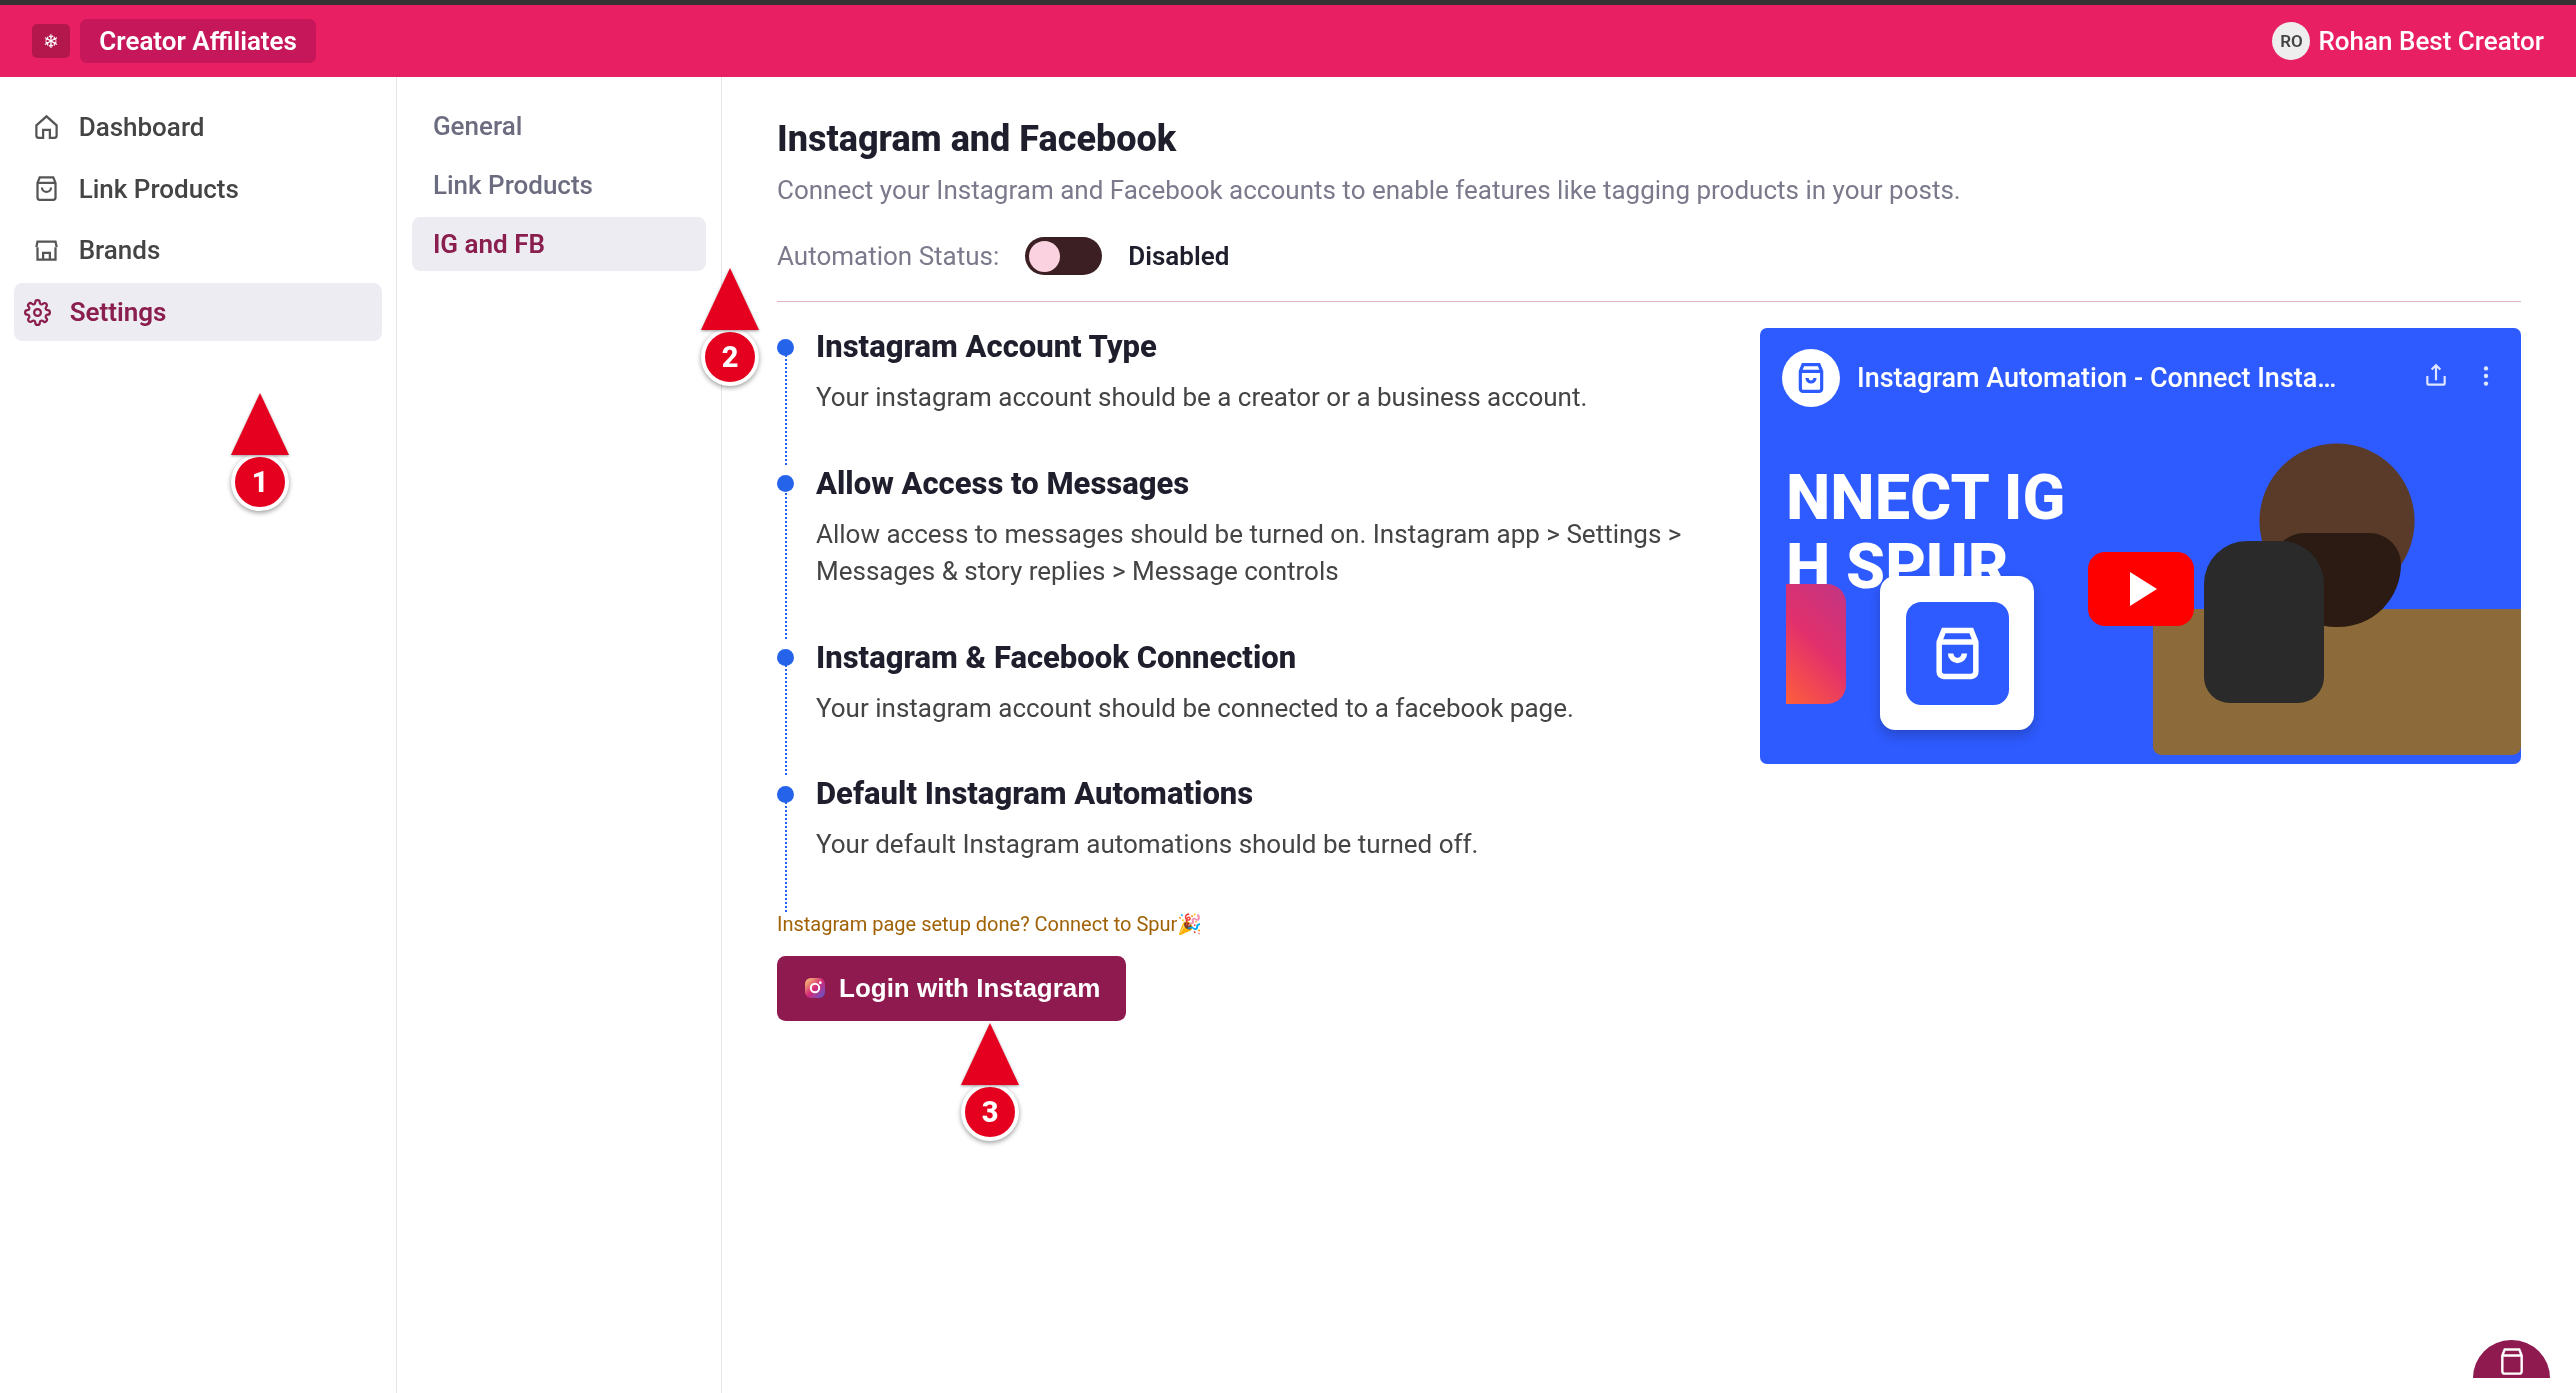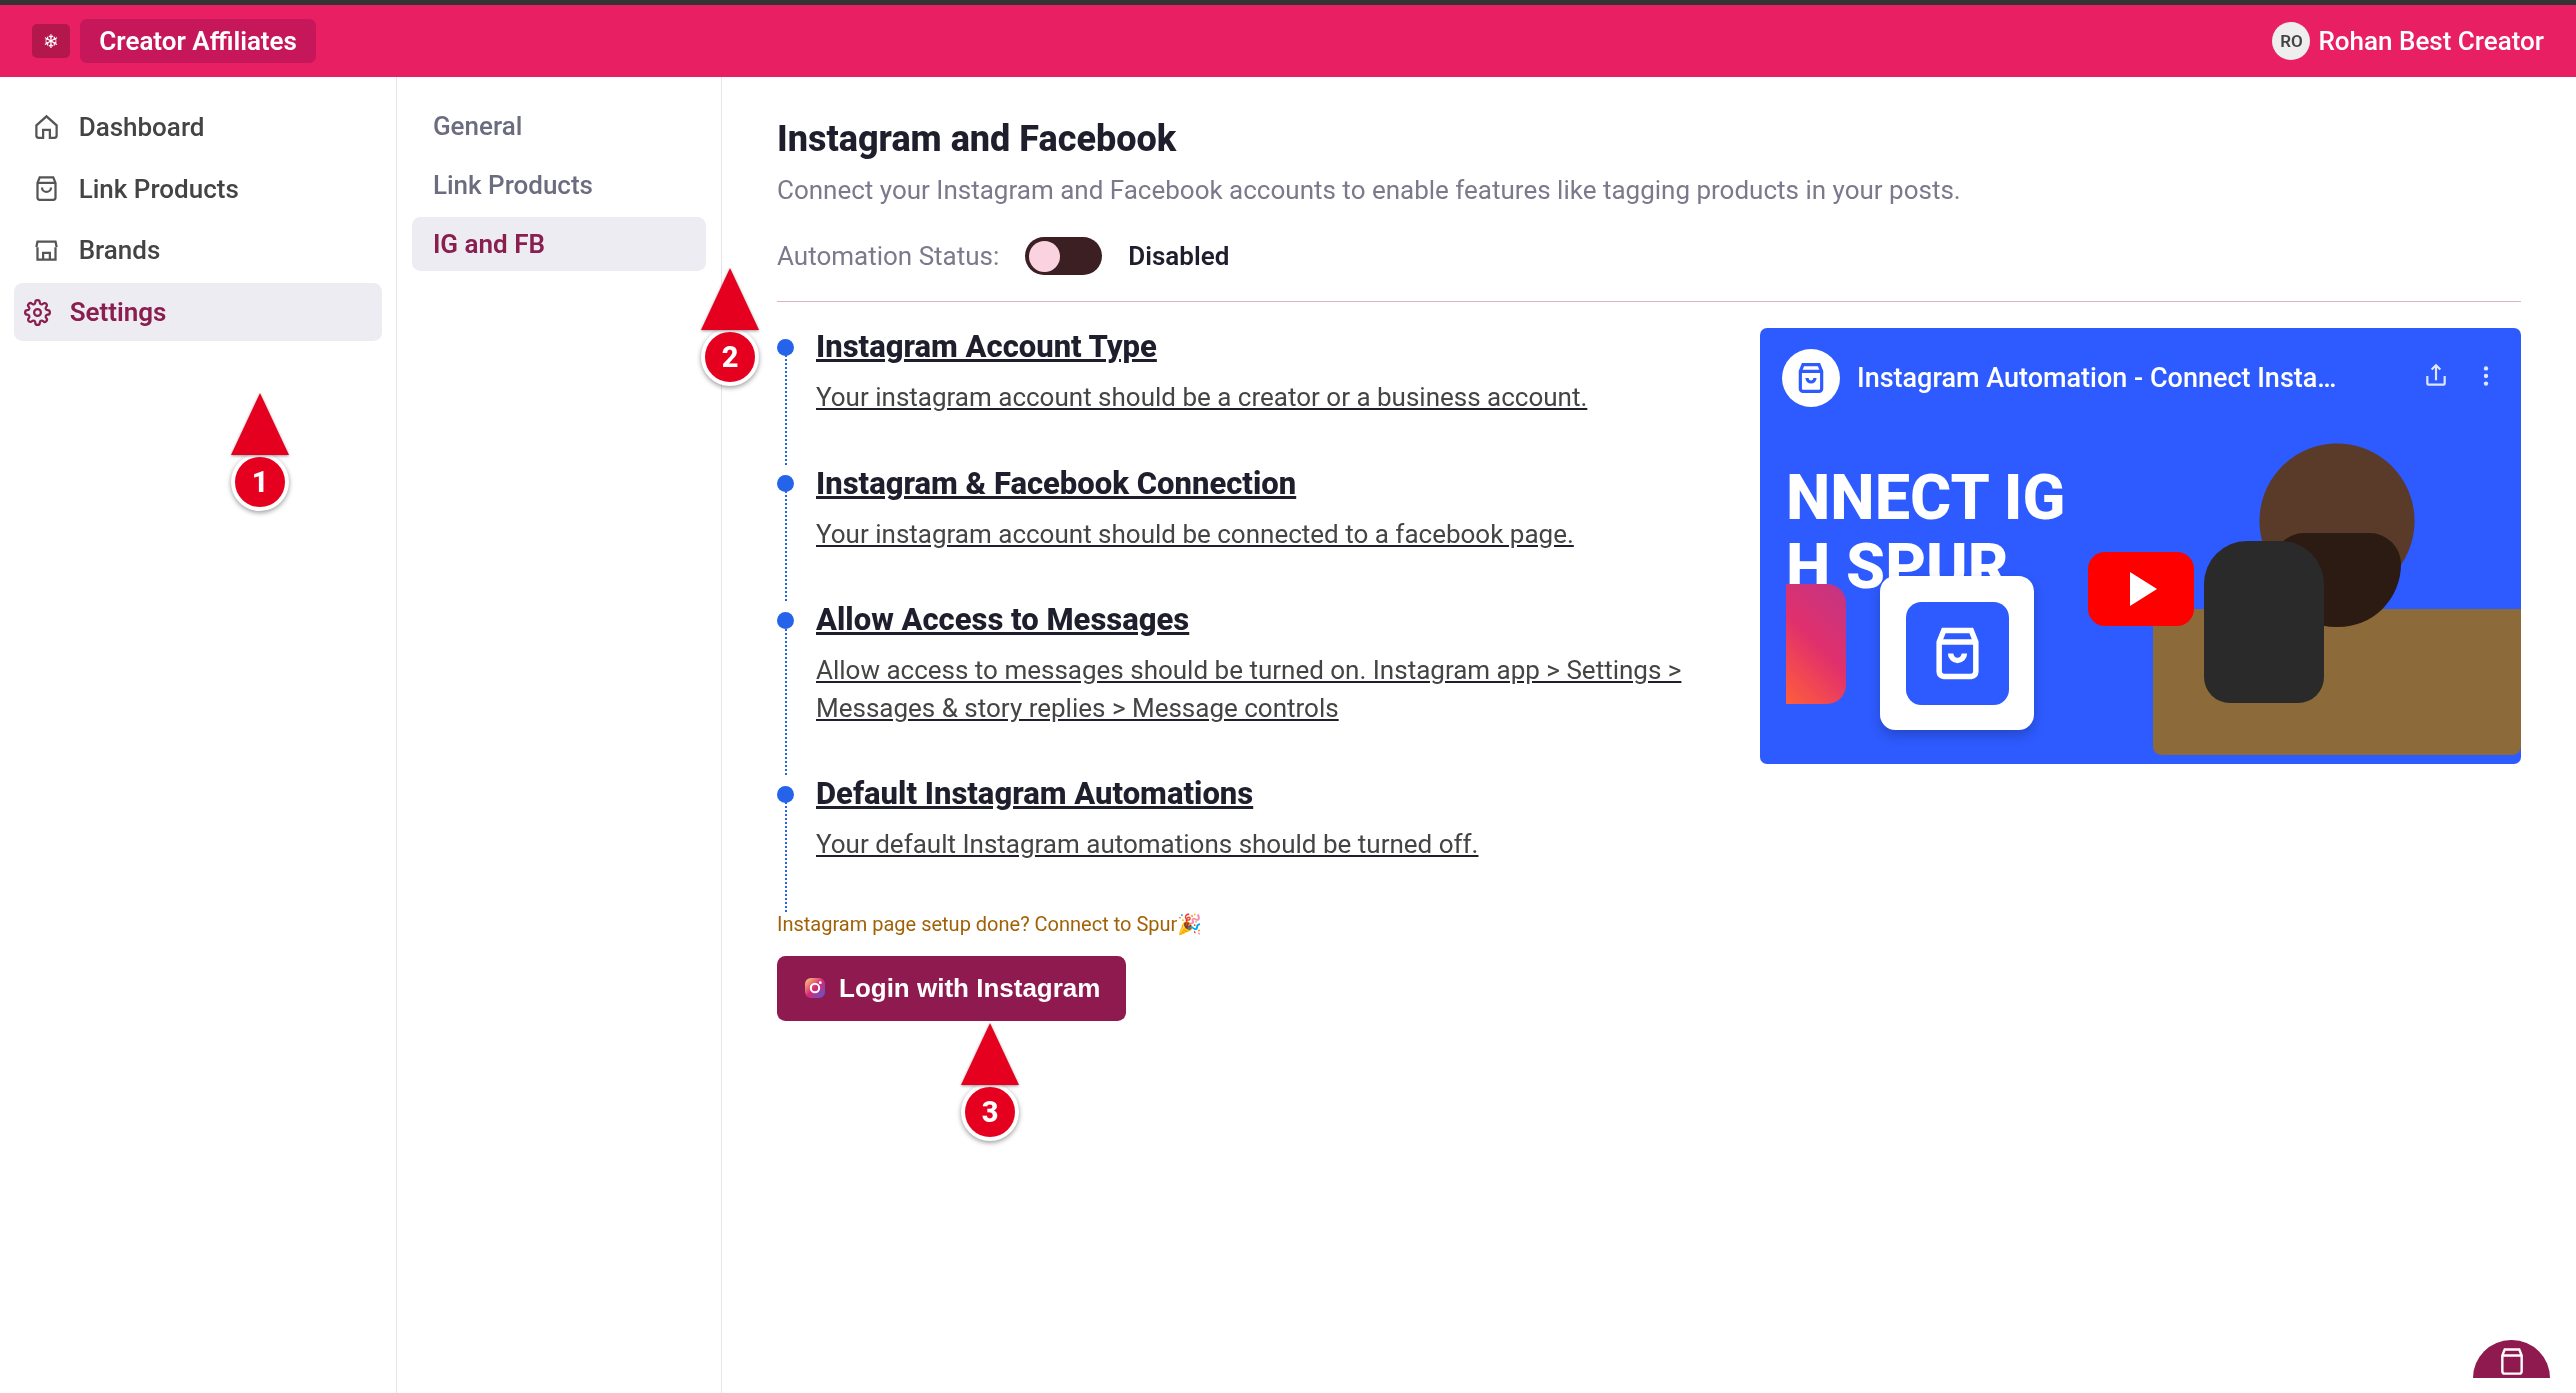--- a/index.html
+++ b/index.html
@@ -37,21 +37,21 @@
   .row-auto { display:flex; align-items:center; gap: 26px; font-size:26px; color:#7a7a8c; margin-bottom: 26px; }
   .toggle-switch { width: 77px; height: 38px; border-radius: 854px; background:#3b1f23; position:relative; cursor:pointer; }
   .toggle-knob { position:absolute; left:3.4px; top:3.4px; width:31px; height:31px; border-radius:50%; background:#fbd2e0; }
   .auto-status-value { color:#1e1e2d; font-weight:600; }
   .hr-line { border:none; border-top:1.7px solid #e3b0c2; margin-bottom: 26px; }
 
   .content-split { display:flex; gap: 43px; align-items:flex-start; }
   .steps-col { flex:1; }
   .video-col { width: 761px; }
 
-  .step-row { display:flex; gap: 22px; margin-bottom: 48px; position:relative;text-decoration:underline; }
+  .step-row { display:flex; gap: 22px; margin-bottom: 48px; position:relative; }
   .step-bullet-col { width:17px; display:flex; flex-direction:column; align-items:center; }
   .step-bullet { width:17px; height:17px; border-radius:50%; background:#2563eb; margin-top:10.3px; z-index:2; }
   .step-line { position:absolute; left:7.7px; top:19px; bottom:-48px; width:0; border-left: 2.6px dotted #2563eb; z-index:1; }
   .step-row:last-of-type .step-line { display:none; }
   .step-text-col { flex:1; }
   .step-title { font-size: 31px; font-weight:800; color:#1e1e2d; margin-bottom:13.7px; }
   .step-desc { font-size: 26px; color:#444; line-height:1.45; }
 
   .setup-done { font-size:20px; color:#a16207; margin: 26px 0 20px 0; }
   .login-btn { display:inline-flex; align-items:center; gap:12px; background:#8e1a4f; color:#fff; font-size:26px; font-weight:600; padding: 17px 26px; border-radius:8.5px; border:none; cursor:pointer; }
@@ -193,33 +193,33 @@
             <div class="step-desc">Your instagram account should be a creator or a business account.</div>
           </div>
         </div>
 
         <div class="step-row">
           <div class="step-bullet-col">
               <div class="step-bullet"></div>
             </div>
           <div class="step-line"></div>
           <div class="step-text-col">
-            <div class="step-title">Instagram &amp; Facebook Connection</div>
-            <div class="step-desc">Your instagram account should be connected to a facebook page.</div>
+            <div class="step-title">Allow Access to Messages</div>
+            <div class="step-desc">Allow access to messages should be turned on. Instagram app &gt; Settings &gt; Messages &amp; story replies &gt; Message controls</div>
           </div>
         </div>
 
         <div class="step-row">
           <div class="step-bullet-col">
               <div class="step-bullet"></div>
             </div>
           <div class="step-line"></div>
           <div class="step-text-col">
-            <div class="step-title">Allow Access to Messages</div>
-            <div class="step-desc">Allow access to messages should be turned on. Instagram app &gt; Settings &gt; Messages &amp; story replies &gt; Message controls</div>
+            <div class="step-title">Instagram &amp; Facebook Connection</div>
+            <div class="step-desc">Your instagram account should be connected to a facebook page.</div>
           </div>
         </div>
 
         <div class="step-row">
           <div class="step-bullet-col">
               <div class="step-bullet"></div>
             </div>
           <div class="step-line"></div>
           <div class="step-text-col">
             <div class="step-title">Default Instagram Automations</div>

